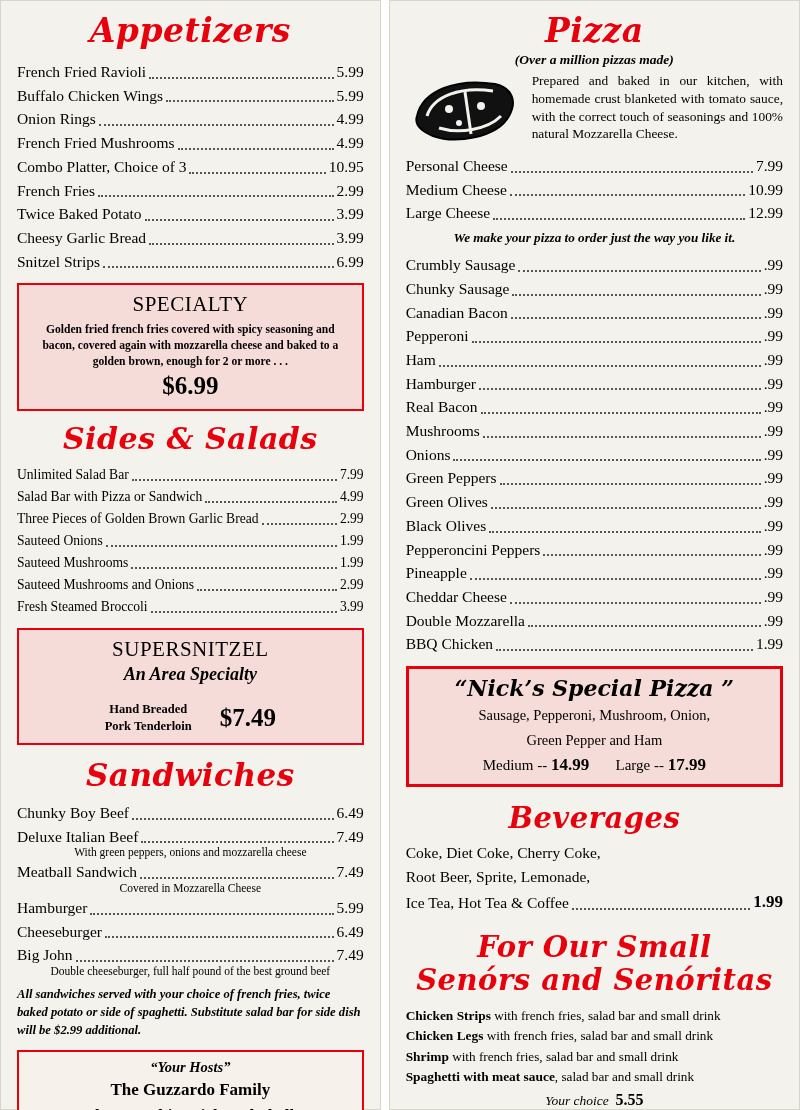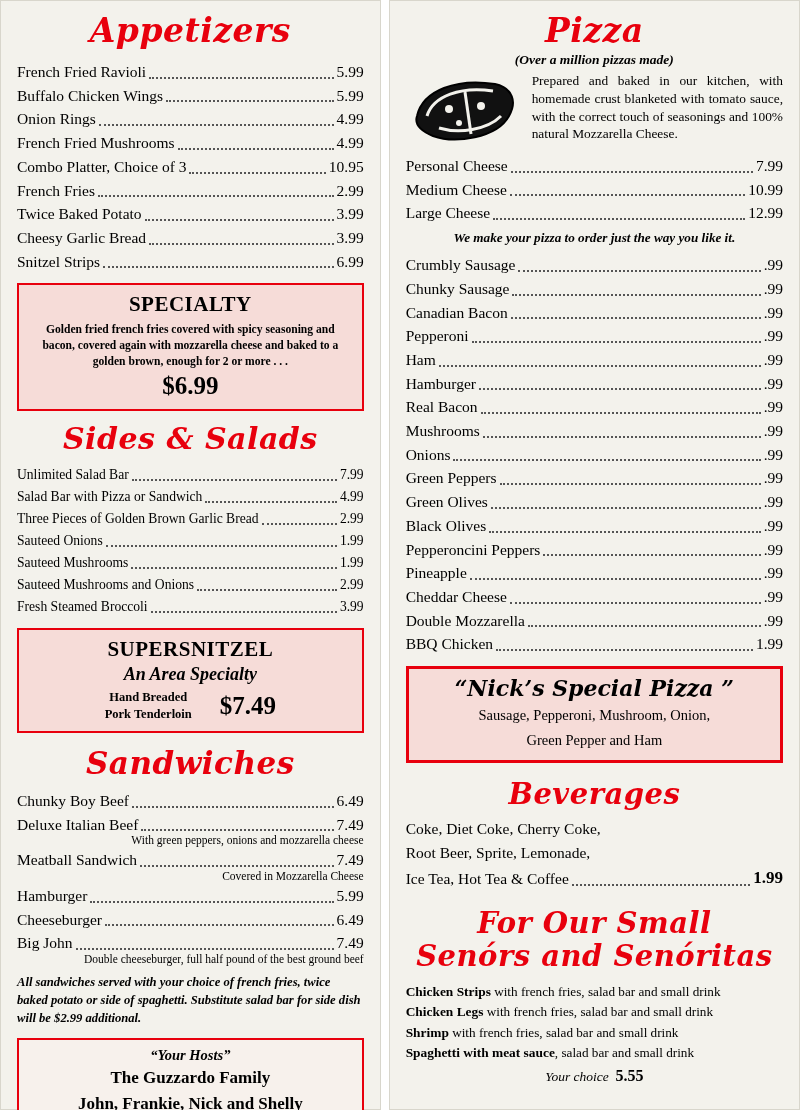--- a/index.html
+++ b/index.html
@@ -34,30 +34,30 @@
 
   .boxed{
     border:2px solid #e8000d;
     background:#f6dcd8;
     margin:10px 0 4px;
     padding:7px 10px 9px;
     text-align:center;
     box-sizing:border-box;
   }
   .boxed.plain{background:#f7f1ec;}
-  .box-h1{font-family:"Liberation Serif",serif;font-weight:bold;font-size:21px;letter-spacing:.5px;text-align:center;}
+  .box-h1{font-family:"Liberation Serif",serif;font-weight:normal;font-size:21px;letter-spacing:.5px;text-align:center;}
   .box-h2{font-weight:bold;font-size:15px;margin-top:1px;}
   .box-body{font-size:11.6px;line-height:1.35;margin:5px 4px 2px;font-weight:bold;}
   .box-price{font-size:25px;font-weight:bold;margin-top:3px;}
   .box-italic{font-style:italic;font-weight:bold;font-size:18px;margin-top:2px;}
 
-  .snitzel-flex{display:flex;align-items:center;justify-content:center;gap:28px;margin-top:4px;}
+  .snitzel-flex{display:flex;align-items:center;justify-content:center;gap:28px;margin-top:16px;}
   .snitzel-left{font-weight:bold;font-size:12.5px;line-height:1.3;text-align:center;}
   .snitzel-price{font-size:25px;font-weight:bold;}
-  .sub-b{font-size:11.5px;text-align:right;margin:-2px 0 2px;}
+  .sub-b{font-size:11.5px;text-align:center;margin:-2px 0 2px;}
 
   .note{font-size:12.6px;font-style:italic;font-weight:bold;line-height:1.42;margin:9px 0 4px;}
 
   .hosts .h-q{font-style:italic;font-size:14.5px;font-weight:bold;}
   .hosts .h-n{font-weight:bold;font-size:17px;line-height:1.35;margin-top:3px;}
 
   .pizza-intro{display:flex;gap:8px;margin:4px 0 6px;}
   .pizza-img{flex:0 0 118px;display:flex;align-items:flex-start;justify-content:center;padding-top:4px;}
   .pizza-text{flex:1 1 auto;font-size:13.4px;line-height:1.33;text-align:justify;}
   .pizza-sub{font-style:italic;font-weight:bold;font-size:13.5px;text-align:center;margin:0 0 4px;}
@@ -378,20 +378,27 @@
           <span class="nm">BBQ Chicken</span>
           <span class="dots"></span>
           <span class="pr">1.99</span>
         </li>
     </ul>
 
     <div class="nick">
       <div class="nick-title">“Nick’s Special Pizza ”</div>
       <div class="nick-body">Sausage, Pepperoni, Mushroom, Onion,</div>
       <div class="nick-body">Green Pepper and Ham</div>
+      <div class="nick-prices">
+        <span>Medium --</span>
+        <b>14.99</b>
+        &nbsp;&nbsp;&nbsp;&nbsp;&nbsp;
+        <span>Large --</span>
+        <b>17.99</b>
+      </div>
     </div>
 
     <div class="script-title t-beverages">Beverages</div>
     <div class="bev">
       <div>Coke, Diet Coke, Cherry Coke,</div>
       <div>Root Beer, Sprite, Lemonade,</div>
       <div class="row">
         <span class="nm">Ice Tea, Hot Tea &amp; Coffee</span>
         <span class="dots"></span>
         <span class="pr">1.99</span>

